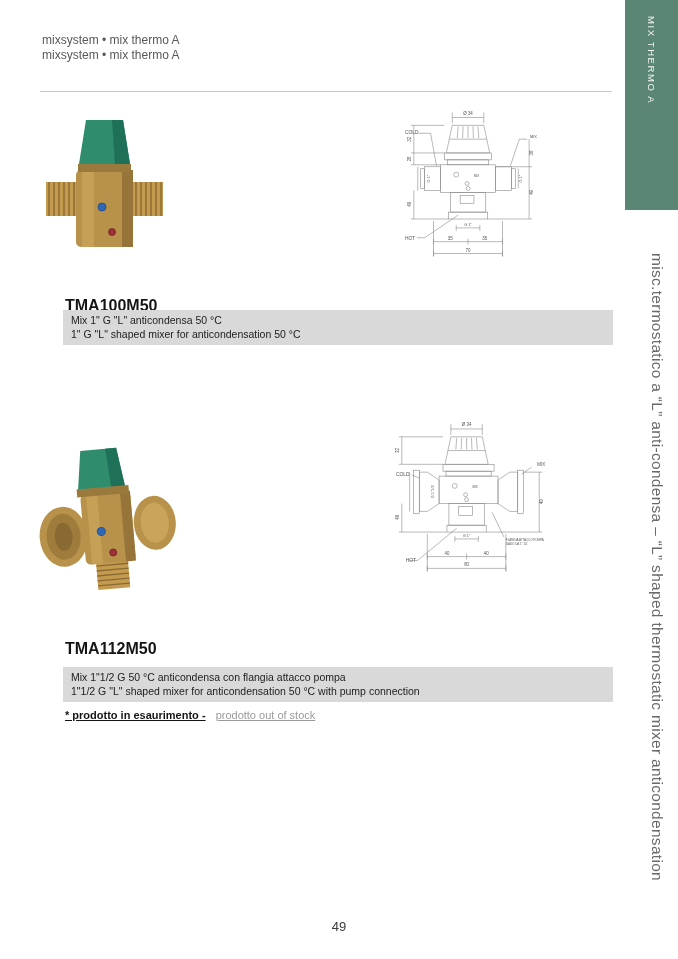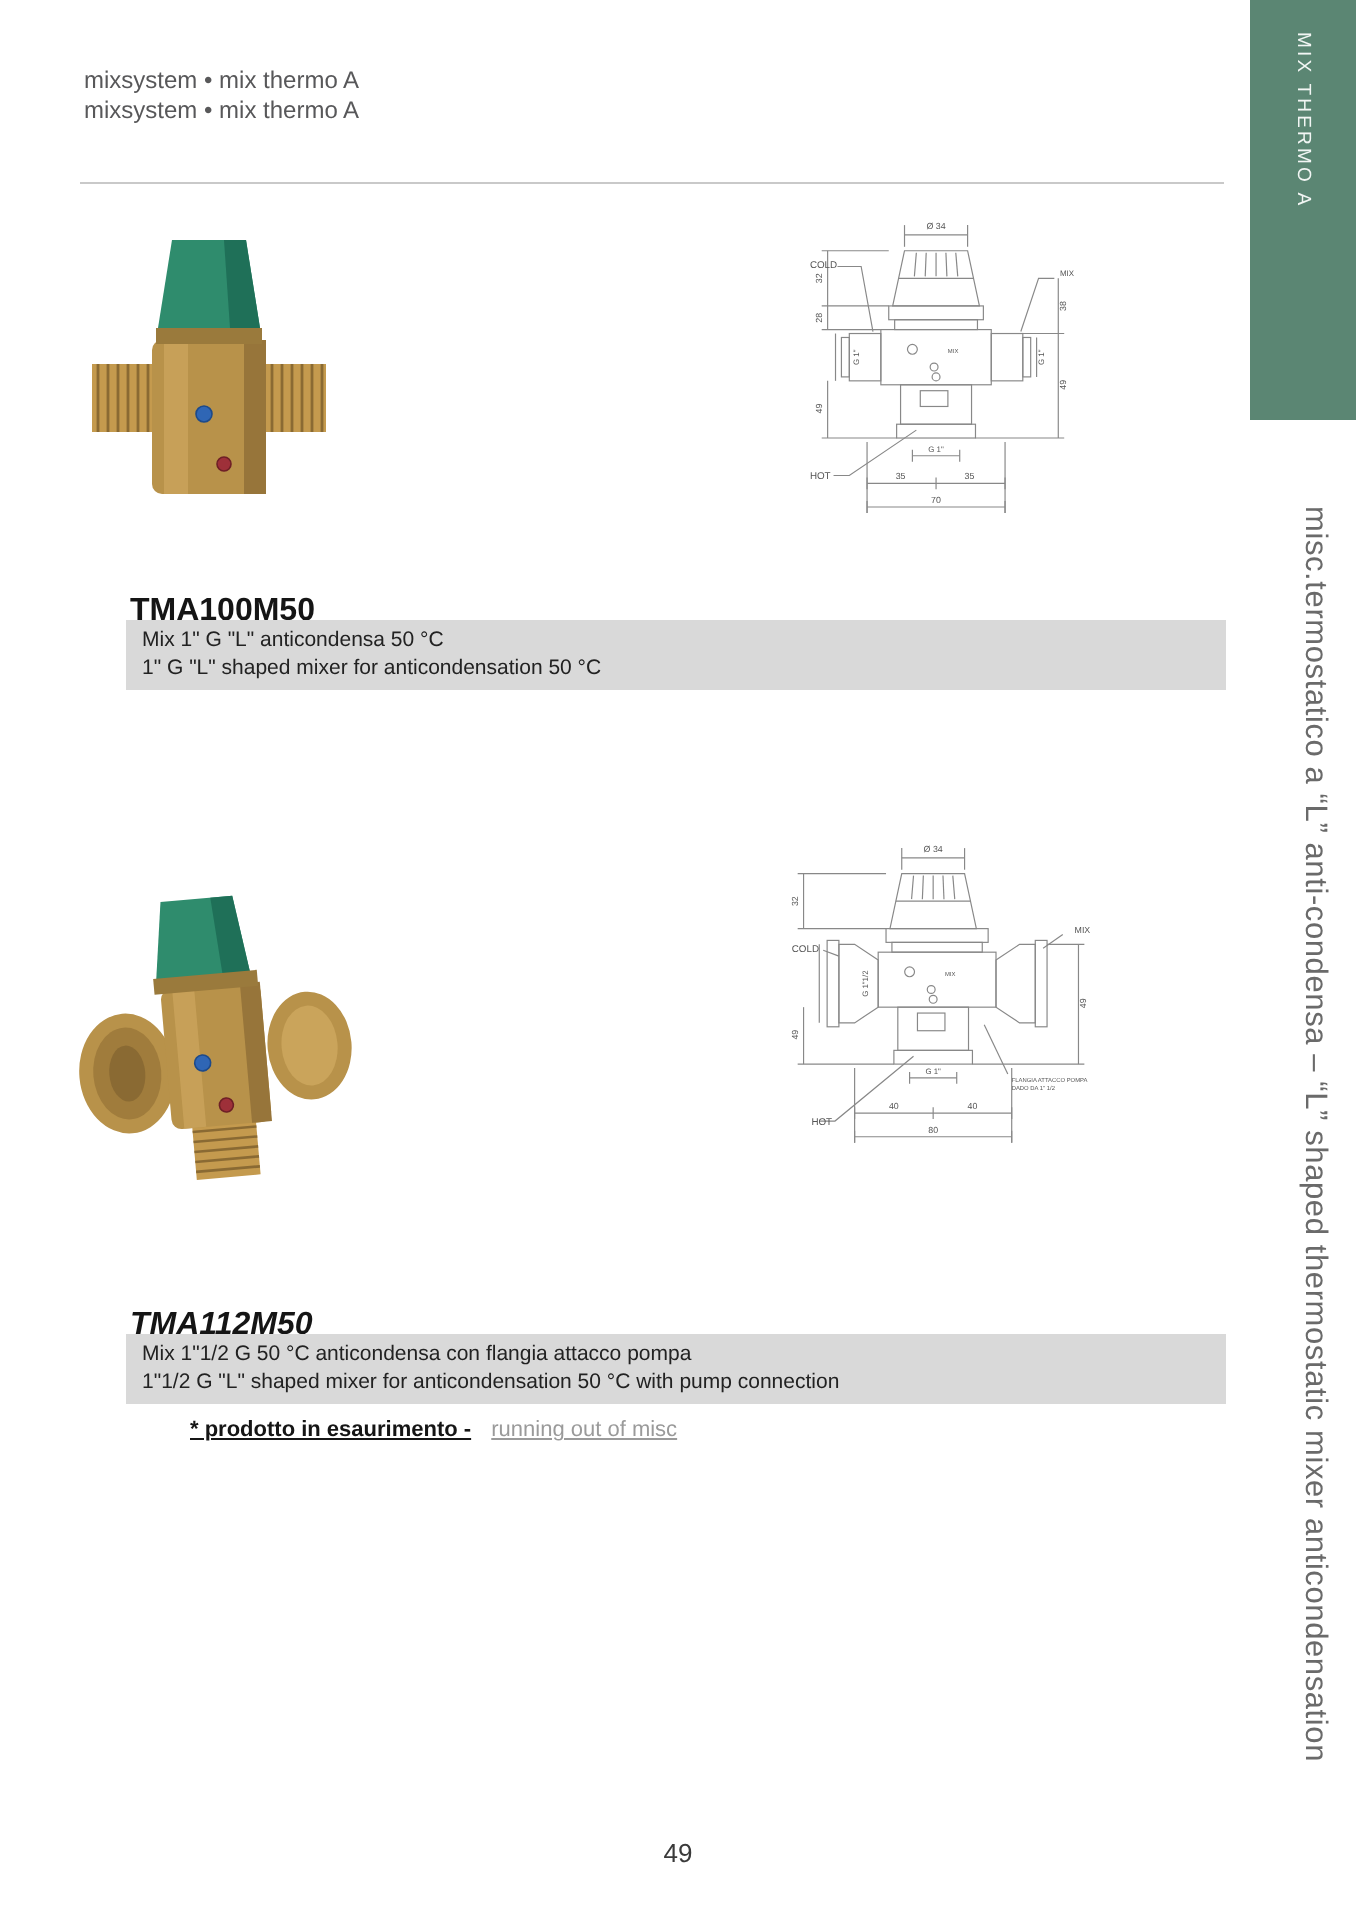--- a/index.html
+++ b/index.html
@@ -10,26 +10,26 @@
   .tab{position:absolute;top:0;right:0;width:53px;height:210px;background:#5b8673;}
   .tab-label{position:absolute;top:16px;left:50%;transform:translateX(-50%);
              writing-mode:vertical-rl;color:#f2f6f4;font-size:9.5px;letter-spacing:1.6px;white-space:nowrap;}
   .side-caption{position:absolute;top:253px;right:12px;writing-mode:vertical-rl;
                 font-size:15.5px;color:#6a6a6a;white-space:nowrap;letter-spacing:.3px;}
   .photo1{position:absolute;left:42px;top:112px;width:125px;height:135px;}
   .photo2{position:absolute;left:34px;top:440px;width:145px;height:152px;}
   .drawing1{position:absolute;left:401px;top:101px;width:138px;height:168px;}
   .drawing2{position:absolute;left:390px;top:416px;width:162px;height:184px;}
   .prod-code{position:absolute;left:65px;font-size:16px;font-weight:bold;color:#151515;}
-  .code1{top:297px;} .code2{top:654px;font-style:italic;}
+  .code1{top:297px;} .code2{top:640px;}
   .descbox{position:absolute;left:63px;width:550px;background:#d9d9d9;box-sizing:border-box;
            padding:3px 8px;font-size:10.5px;color:#222;line-height:1.38;}
   .descbox1{top:310px;} .descbox2{top:667px;}
   .footnote{position:absolute;top:709px;left:65px;font-size:11px;}
-  .footnote .fn-it{font-weight:bold;color:#151515;text-decoration:underline;margin-left:30px;}
+  .footnote .fn-it{font-weight:bold;color:#151515;text-decoration:underline;}
   .footnote .fn-en{color:#9a9a9a;text-decoration:underline;margin-left:7px;}
   .pagenum{position:absolute;top:919px;left:0;width:100%;text-align:center;font-size:13px;color:#3a3a3a;}
   svg text{font-family:"Liberation Sans",sans-serif;}
 </style>
 </head>
 <body>
 
 <div class="page">
 
   <div class="header">
@@ -252,18 +252,18 @@
   </svg>
 
   <div class="prod-code code2">TMA112M50</div>
   <div class="descbox descbox2">
     <div>Mix 1"1/2 G 50 °C anticondensa con flangia attacco pompa</div>
     <div>1"1/2 G "L" shaped mixer for anticondensation 50 °C with pump connection</div>
   </div>
 
   <div class="footnote">
     <span class="fn-it">* prodotto in esaurimento -</span>
-    <span class="fn-en">running out of misc</span>
+    <span class="fn-en">prodotto out of stock</span>
   </div>
 
   <div class="pagenum">49</div>
 
 </div>
 
 </body></html>

